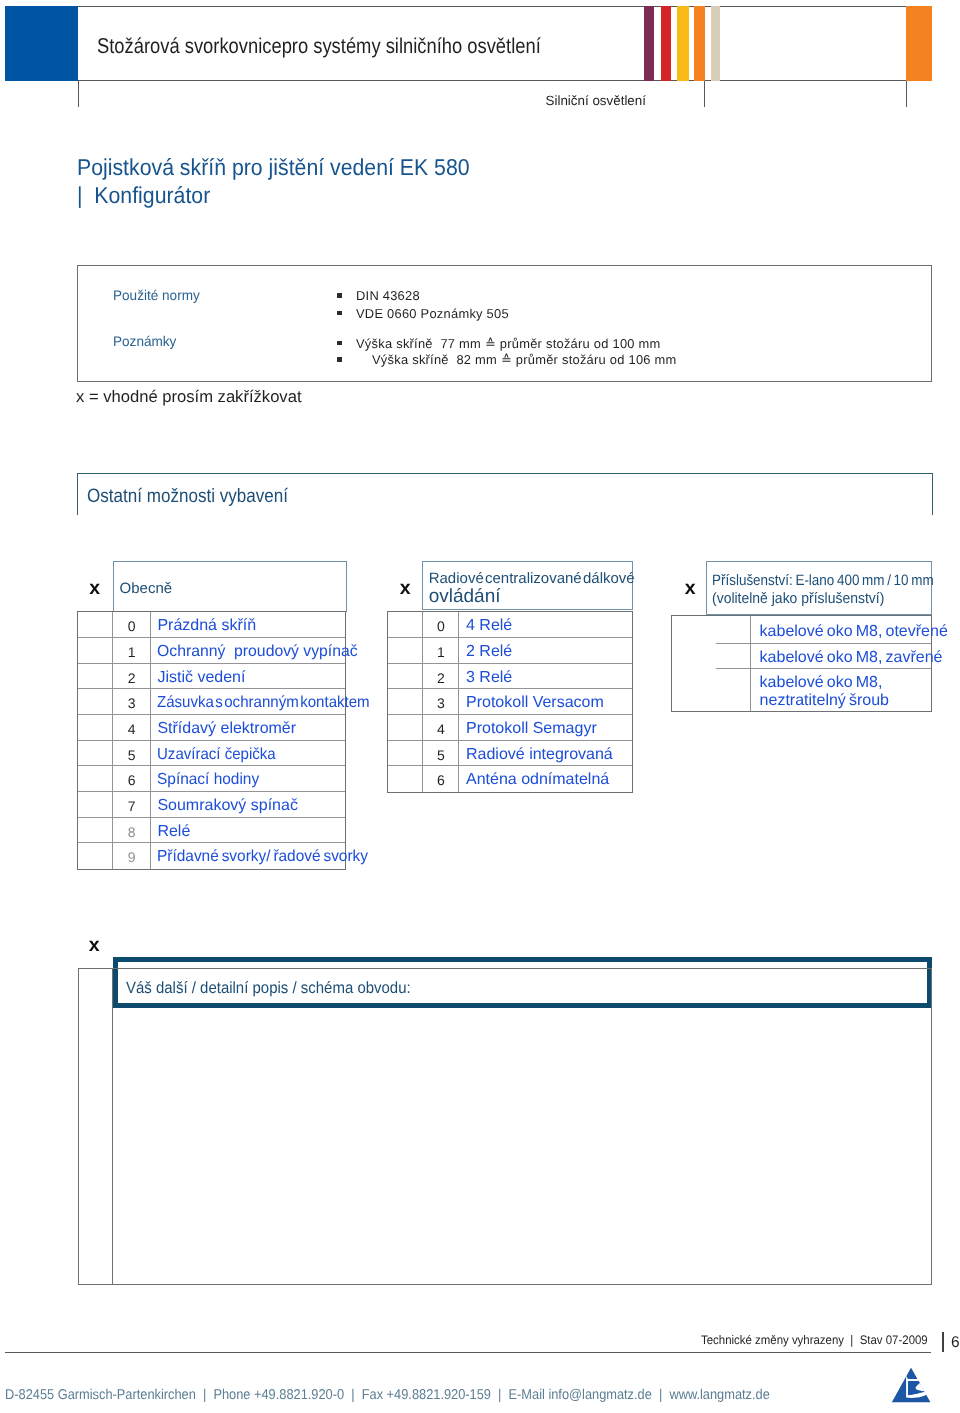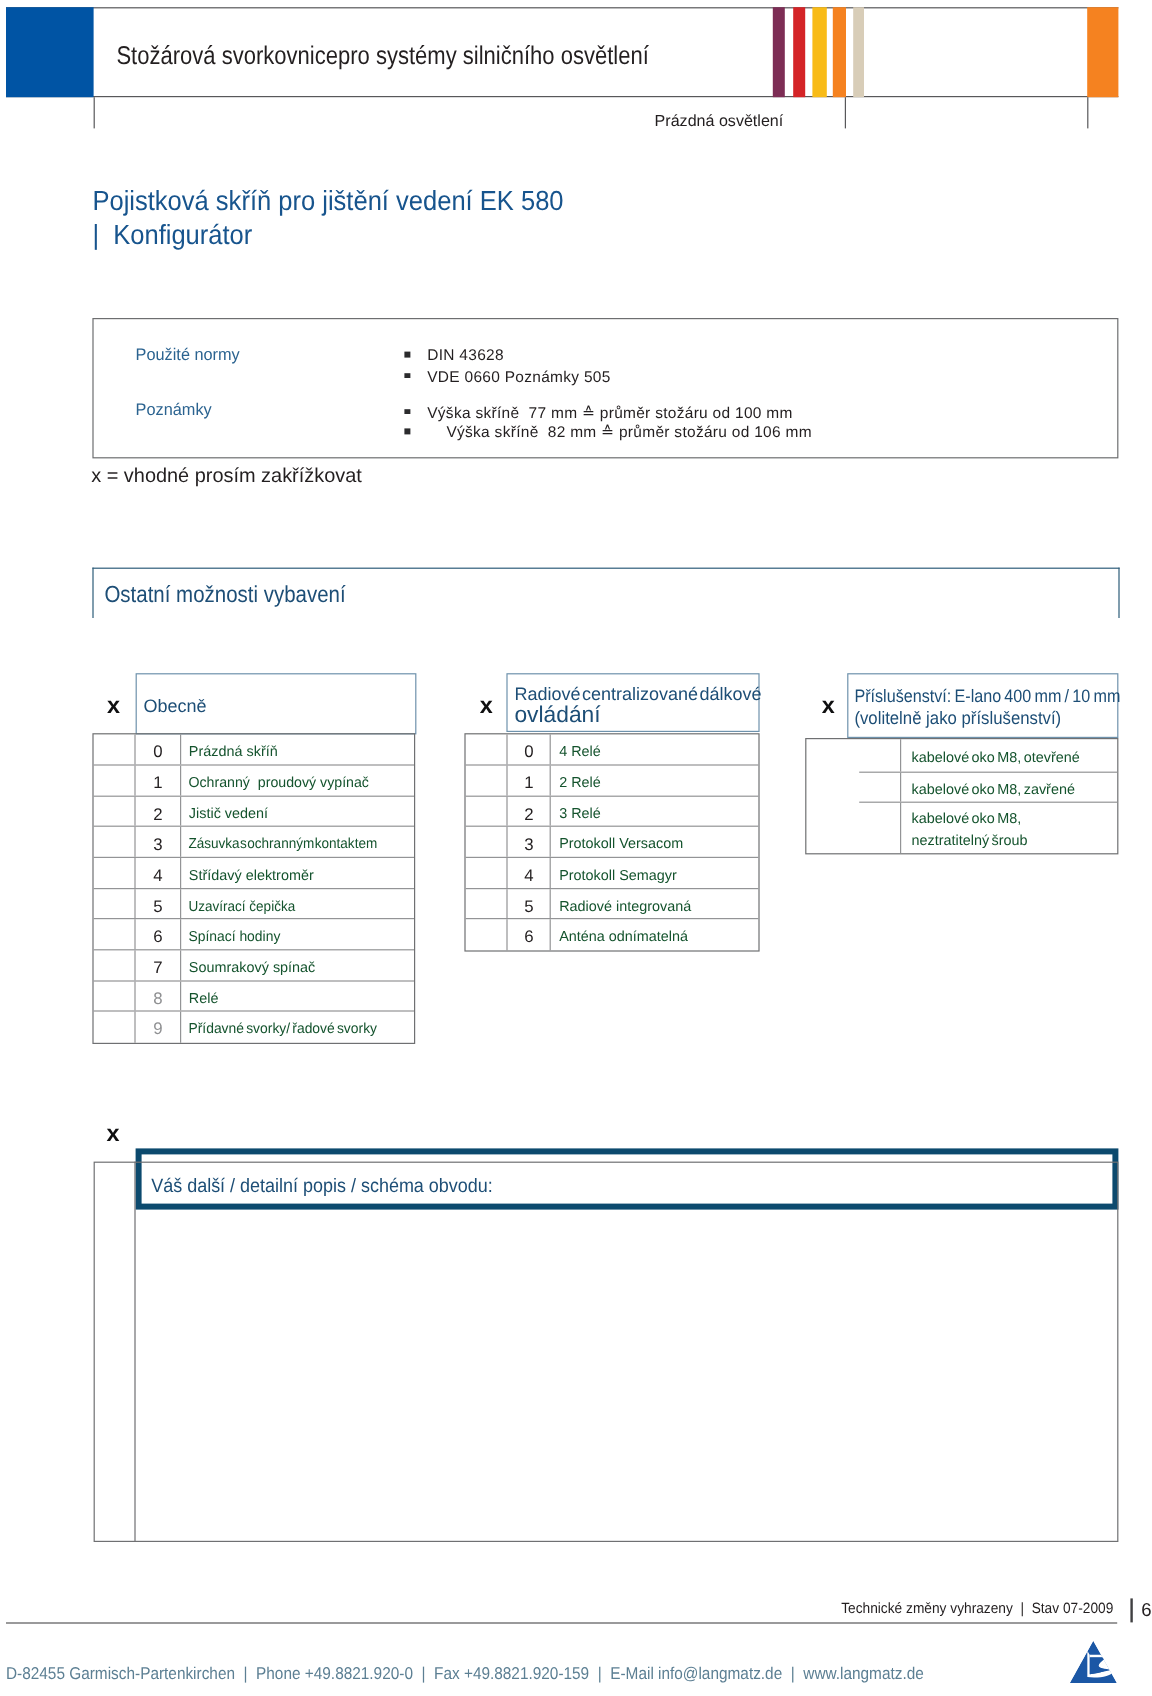--- a/index.html
+++ b/index.html
@@ -41,21 +41,21 @@
   
   .mark{position:absolute;font-size:19.5px;font-weight:bold;color:#0f0f10;line-height:14px;}
   .thead{position:absolute;border:1px solid #6e92ac;box-sizing:border-box;color:#1d4e76;}
   .thead span{position:absolute;display:block;}
   .tbl{position:absolute;box-sizing:border-box;border:1px solid #6f7072;}
   .trow{position:relative;box-sizing:border-box;border-bottom:1px solid #939496;}
   .trow:last-child{border-bottom:none;}
   .cbox{position:absolute;left:0;top:0;bottom:0;border-right:1px solid #939496;box-sizing:border-box;}
   .cnum{position:absolute;top:0;bottom:0;border-right:1px solid #939496;box-sizing:border-box;
         text-align:center;font-size:14px;color:#231f20;}
-  .clab{position:absolute;top:0;bottom:0;right:0;font-size:12px;color:#14532d;white-space:pre;}
+  .clab{position:absolute;top:0;bottom:0;right:0;font-size:16px;color:#1d4ed8;white-space:pre;}
 
   
   .cmt-head{position:absolute;left:112.5px;top:917.8px;width:219px;height:51.2px;
         border:5px solid #0c4a6e;box-sizing:border-box;margin-top:39px;}
   .cmt-head{width:819px;}
   .cmt-head span{position:absolute;left:8.4px;top:18px;font-size:16.2px;color:#1d4e76;line-height:16.2px;white-space:nowrap;transform:scaleX(0.925);transform-origin:left top;}
   .cmt-mark{position:absolute;left:88.8px;top:937.5px;font-size:19.5px;font-weight:bold;color:#0f0f10;line-height:14px;}
   .cmt-body{position:absolute;left:77.5px;top:968.4px;width:854.3px;height:316.5px;
         border:1px solid #6f7072;box-sizing:border-box;border-top:1px solid #6f7072;}
   .cmt-inner{position:absolute;left:112.3px;top:968.4px;width:1px;height:316.5px;background:#6f7072;}
@@ -82,21 +82,21 @@
       <div class="hdr-bar" style="left: 643.8px; width: 10.3px; background: rgb(125, 45, 85);"></div>
       <div class="hdr-bar" style="left: 661px; width: 10.3px; background: rgb(212, 36, 39);"></div>
       <div class="hdr-bar" style="left: 677.4px; width: 11.2px; background: rgb(248, 187, 23);"></div>
       <div class="hdr-bar" style="left: 694.2px; width: 10.4px; background: rgb(245, 130, 32);"></div>
       <div class="hdr-bar" style="left: 710.6px; width: 9.4px; background: rgb(216, 205, 184);"></div>
     </div>
   <div class="hdr-title">Stožárová svorkovnicepro systémy silničního osvětlení</div>
   <div class="hdr-vline-l"></div>
   <div class="hdr-vline-m"></div>
   <div class="hdr-vline-r"></div>
-  <div class="hdr-sub">Prázdná osvětlení</div>
+  <div class="hdr-sub">Silniční osvětlení</div>
 
   <div class="maintitle mt1">Pojistková skříň pro jištění vedení EK 580</div>
   <div class="maintitle mt2">|  Konfigurátor</div>
 
   <div class="notes"></div>
   <div id="notes-content">
       <div class="notes-label" style="left: 113px; top: 288px;">Použité normy</div>
       <div class="notes-list" style="left: 337px; top: 288.3px;"><span class="bullet"></span><span style="margin-left: 19px;">DIN 43628</span></div>
       <div class="notes-list" style="left: 337px; top: 305.7px;"><span class="bullet"></span><span style="margin-left: 19px;">VDE 0660 Poznámky 505</span></div>
       <div class="notes-label" style="left: 113px; top: 334px;">Poznámky</div>

